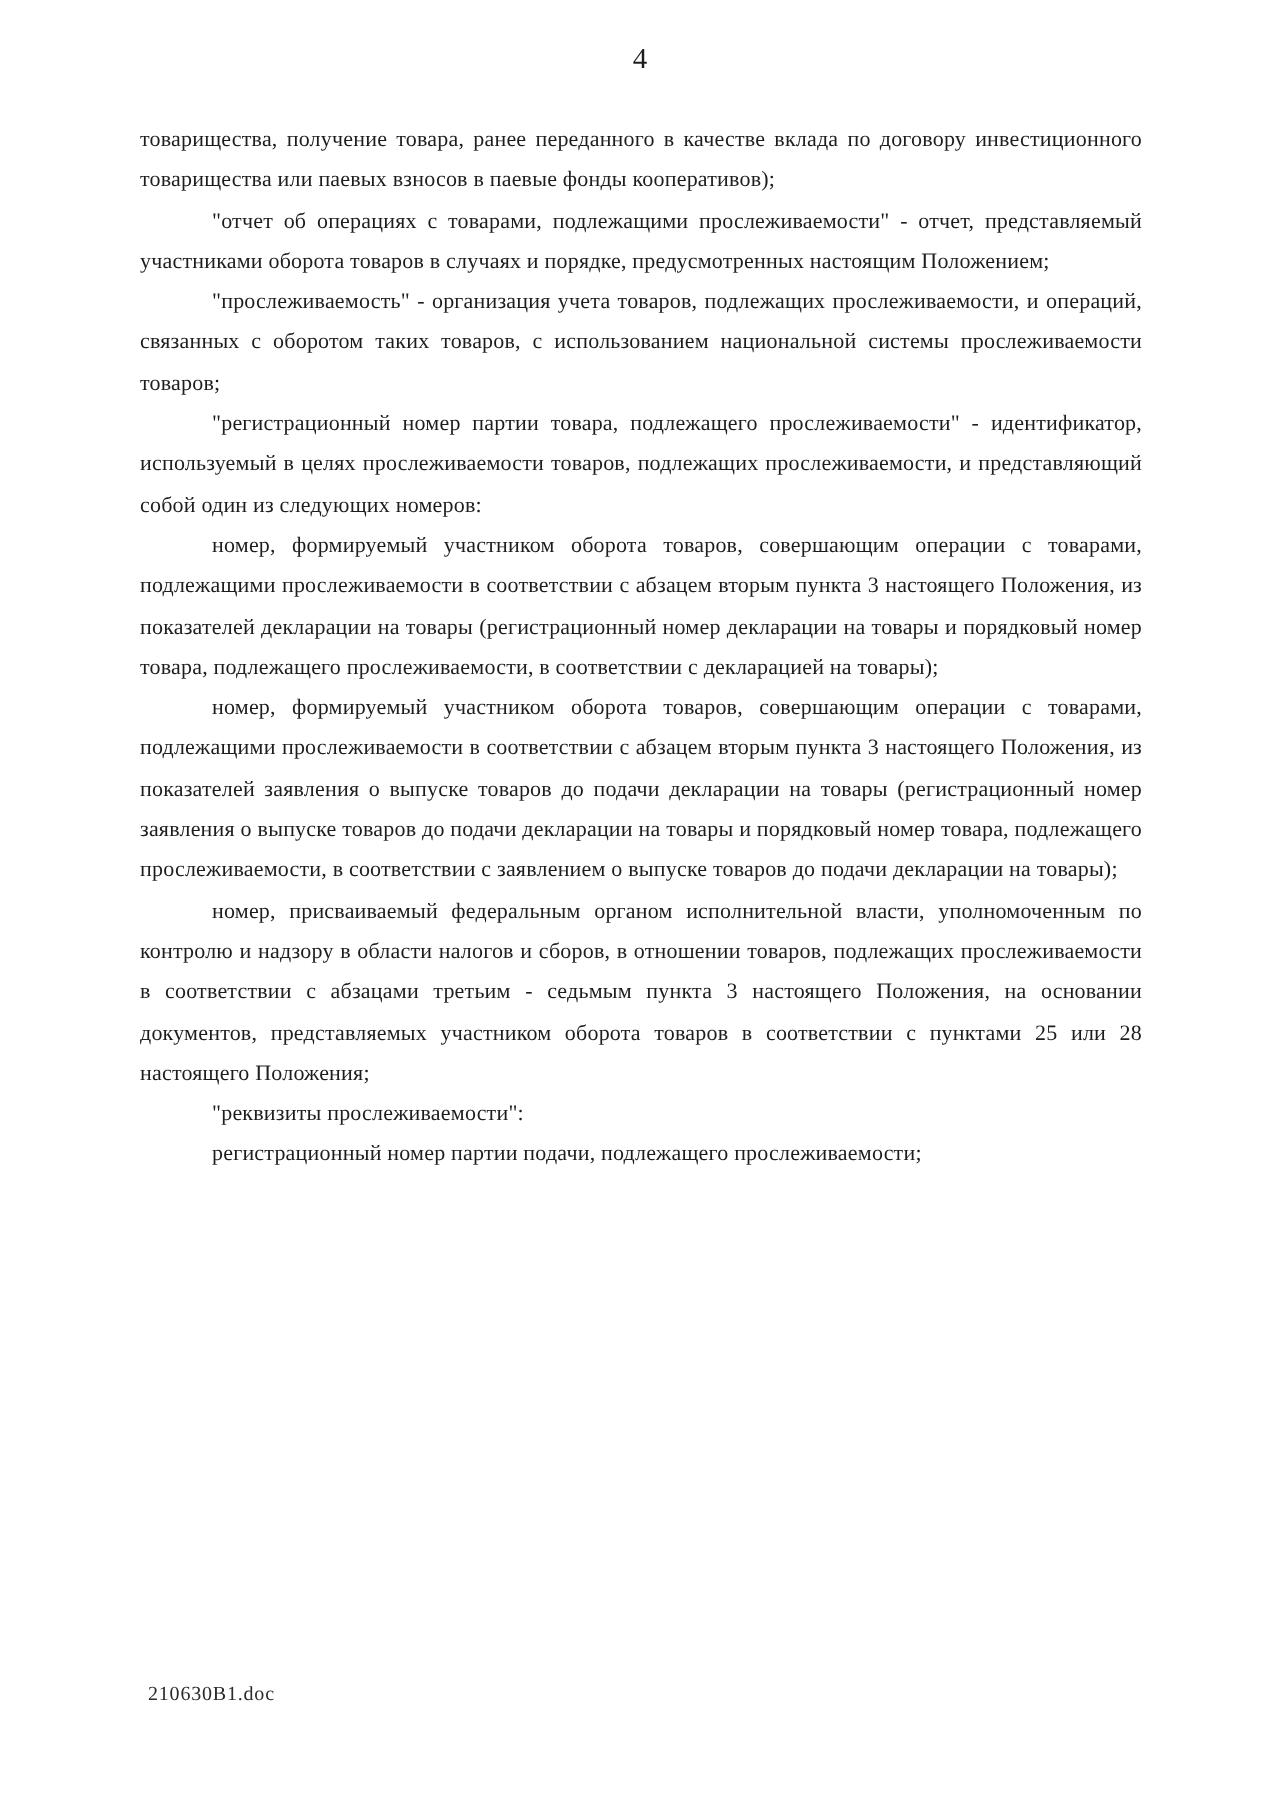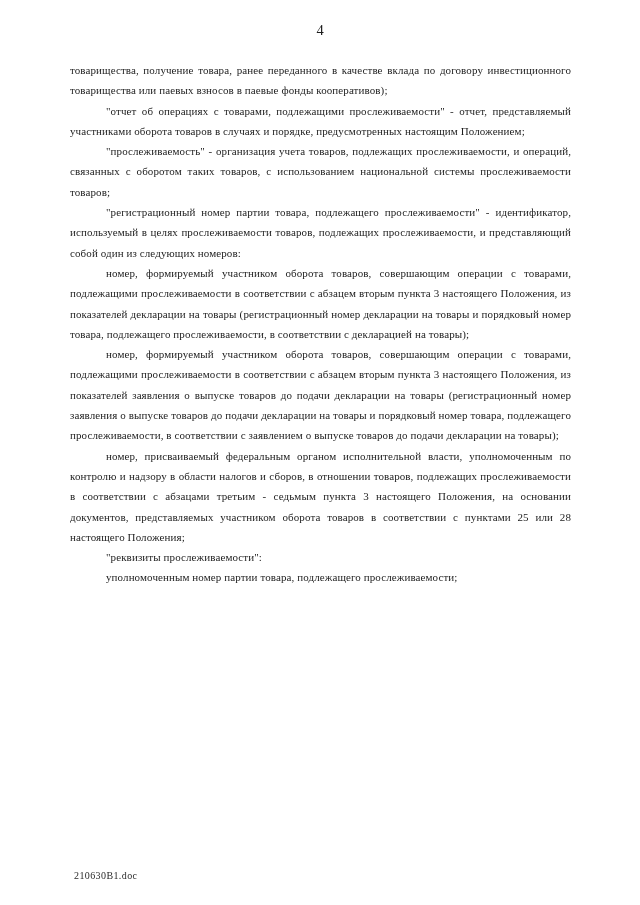--- a/index.html
+++ b/index.html
@@ -44,21 +44,21 @@
     margin: 0;
     padding: 0;
     text-indent: 36px;
   }
   .document-body p.continuation {
     text-indent: 0;
   }
   .doc-footer {
     position: absolute;
     left: 74px;
-    top: 870px;
+    top: 842px;
     font-size: 10px;
     line-height: 12px;
     letter-spacing: 0.4px;
     color: #2a2a2a;
   }
 </style>
 </head>
 <body>
 
 <div class="page">
@@ -67,18 +67,18 @@
 
   <div class="document-body">
     <p class="continuation">товарищества, получение товара, ранее переданного в качестве вклада по договору инвестиционного товарищества или паевых взносов в паевые фонды кооперативов);</p>
     <p>"отчет об операциях с товарами, подлежащими прослеживаемости" - отчет, представляемый участниками оборота товаров в случаях и порядке, предусмотренных настоящим Положением;</p>
     <p>"прослеживаемость" - организация учета товаров, подлежащих прослеживаемости, и операций, связанных с оборотом таких товаров, с использованием национальной системы прослеживаемости товаров;</p>
     <p>"регистрационный номер партии товара, подлежащего прослеживаемости" - идентификатор, используемый в целях прослеживаемости товаров, подлежащих прослеживаемости, и представляющий собой один из следующих номеров:</p>
     <p>номер, формируемый участником оборота товаров, совершающим операции с товарами, подлежащими прослеживаемости в соответствии с абзацем вторым пункта 3 настоящего Положения, из показателей декларации на товары (регистрационный номер декларации на товары и порядковый номер товара, подлежащего прослеживаемости, в соответствии с декларацией на товары);</p>
     <p>номер, формируемый участником оборота товаров, совершающим операции с товарами, подлежащими прослеживаемости в соответствии с абзацем вторым пункта 3 настоящего Положения, из показателей заявления о выпуске товаров до подачи декларации на товары (регистрационный номер заявления о выпуске товаров до подачи декларации на товары и порядковый номер товара, подлежащего прослеживаемости, в соответствии с заявлением о выпуске товаров до подачи декларации на товары);</p>
     <p>номер, присваиваемый федеральным органом исполнительной власти, уполномоченным по контролю и надзору в области налогов и сборов, в отношении товаров, подлежащих прослеживаемости в соответствии с абзацами третьим - седьмым пункта 3 настоящего Положения, на основании документов, представляемых участником оборота товаров в соответствии с пунктами 25 или 28 настоящего Положения;</p>
     <p>"реквизиты прослеживаемости":</p>
-    <p>уполномоченным номер партии товара, подлежащего прослеживаемости;</p>
+    <p>регистрационный номер партии подачи, подлежащего прослеживаемости;</p>
   </div>
 
   <div class="doc-footer">210630В1.doc</div>
 
 </div>
 
 </body></html>

